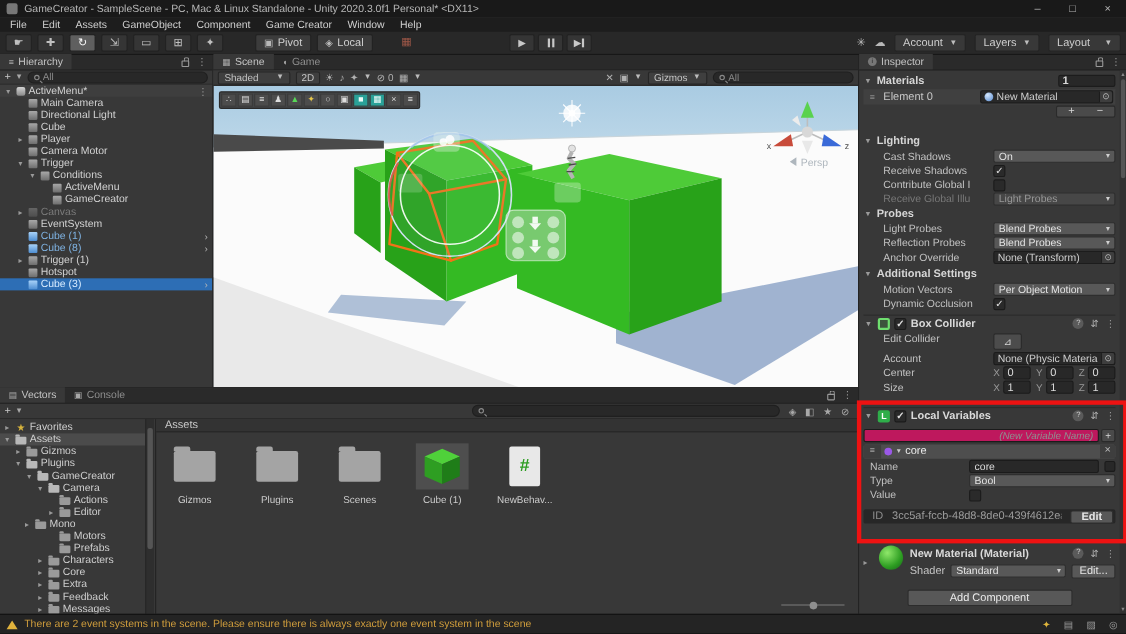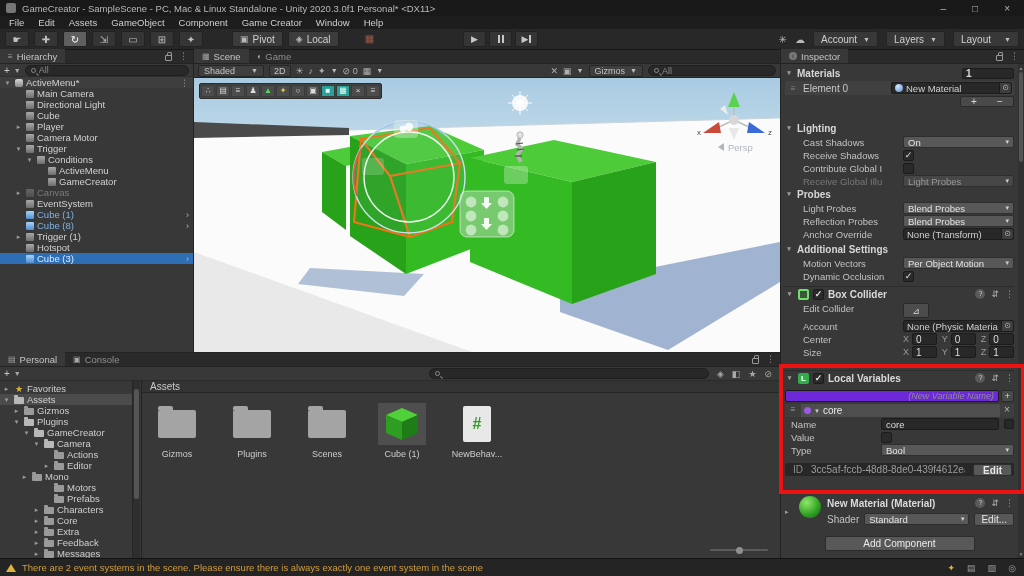--- a/index.html
+++ b/index.html
@@ -117,21 +117,21 @@
   .comp-icon{width:11px;height:11px;flex:none;border-radius:2px;}
   .comp-icon.boxcol{border:2px solid #6fdf6f;background:rgba(70,170,70,.25);}
   .comp-icon.lvar{background:#2fae4a;color:#fff;font-size:8px;line-height:11px;text-align:center;font-weight:bold;}
   .hdr-icons{margin-left:auto;display:flex;gap:6px;align-items:center;font-weight:normal;}
   .help-icon{width:10px;height:10px;border-radius:50%;background:#5a5a5a;color:#cfcfcf;font-size:7px;line-height:10px;text-align:center;}
   .preset-icon{color:#b0b0b0;font-size:9px;}
   .editcol-row{height:16px;margin-top:2px;display:flex;align-items:flex-start;}
   .edit-collider-btn{width:26px;height:15px;background:#4c4c4c;border:1px solid #2a2a2a;border-radius:2px;color:#d8d8d8;text-align:center;line-height:14px;font-size:9px;}
   .lv .r-label{width:96px;padding-left:6px;}
   .newvar-row{height:13px;margin-top:4px;display:flex;align-items:center;gap:2px;}
-  .newvar-row input{flex:1;height:12px;background:#6d28d9;border:1px solid #1b1b1b;border-radius:2px;color:#d0d0d0;padding:0 4px;font-size:9px;text-align:right;outline:none;}
+  .newvar-row input{flex:1;height:12px;background:#be185d;border:1px solid #1b1b1b;border-radius:2px;color:#d0d0d0;padding:0 4px;font-size:9px;text-align:right;outline:none;}
   .newvar-row input::placeholder{color:#8f8f8f;font-style:italic;}
   .sq-btn{width:13px;height:12px;background:#4a4a4a;border:1px solid #2a2a2a;border-radius:2px;color:#d8d8d8;text-align:center;line-height:10px;font-size:9px;}
   .pill-row{height:13px;margin-top:2px;background:#4e4e4e;border-radius:2px;display:flex;align-items:center;gap:3px;overflow:hidden;}
   .pill-drag{width:16px;height:13px;background:#3e3e3e;color:#a0a0a0;font-size:8px;text-align:center;line-height:12px;flex:none;}
   .pill-dot{width:7px;height:7px;border-radius:50%;background:#9b59e8;flex:none;}
   .pill-caret{font-size:6px;color:#c8c8c8;}
   .pill-label{color:#ececec;}
   .pill-x{margin-left:auto;width:14px;height:13px;background:#3e3e3e;color:#b8b8b8;text-align:center;line-height:12px;flex:none;}
   .mini-box{width:10px;height:10px;background:#282828;border:1px solid #1b1b1b;border-radius:2px;margin-left:3px;flex:none;}
   .tfield{flex:1;height:12px;background:#282828;border:1px solid #1b1b1b;border-radius:2px;color:#dcdcdc;padding:0 4px;font-size:9.5px;outline:none;min-width:0;}
@@ -741,32 +741,32 @@
       </div>
       <div id="localvar-rows" style="margin-top:0;">
           <div class="insp-row lv">
             <span class="r-label">Name</span>
             <div class="r-ctl">
               <input class="tfield" value="core" style="">
               <span class="mini-box"></span>
             </div>
           </div>
           <div class="insp-row lv">
-            <span class="r-label">Value</span>
-            <div class="r-ctl">
-              <div class="cb"></div>
-            </div>
-          </div>
-          <div class="insp-row lv">
             <span class="r-label">Type</span>
             <div class="r-ctl">
               <div class="dd">
                 <span class="dd-text">Bool</span>
                 <span class="dd-arrow">▾</span>
               </div>
+            </div>
+          </div>
+          <div class="insp-row lv">
+            <span class="r-label">Value</span>
+            <div class="r-ctl">
+              <div class="cb"></div>
             </div>
           </div>
         </div>
       <div class="id-row">
         <span>ID</span>
         <span class="id-val">3cc5af-fccb-48d8-8de0-439f4612ea</span>
         <span class="edit-btn">Edit</span>
       </div>
 
       <div class="red-box"></div>
@@ -801,21 +801,21 @@
       <span class="scroll-arrow" style="top:1px;">▲</span>
       <span class="insp-thumb"></span>
       <span class="scroll-arrow" style="bottom:1px;">▼</span>
     </div>
   </div>
 
   <div class="project">
     <div class="panel-tabbar">
       <div class="panel-tab">
         <span class="tab-glyph">▤</span>
-        <span>Personal</span>
+        <span>Vectors</span>
       </div>
       <div class="panel-tab inactive">
         <span class="tab-glyph">▣</span>
         <span>Console</span>
       </div>
       <div class="tabbar-right">
         <span class="lock-icon"></span>
         <span class="kebab">⋮</span>
       </div>
     </div>

